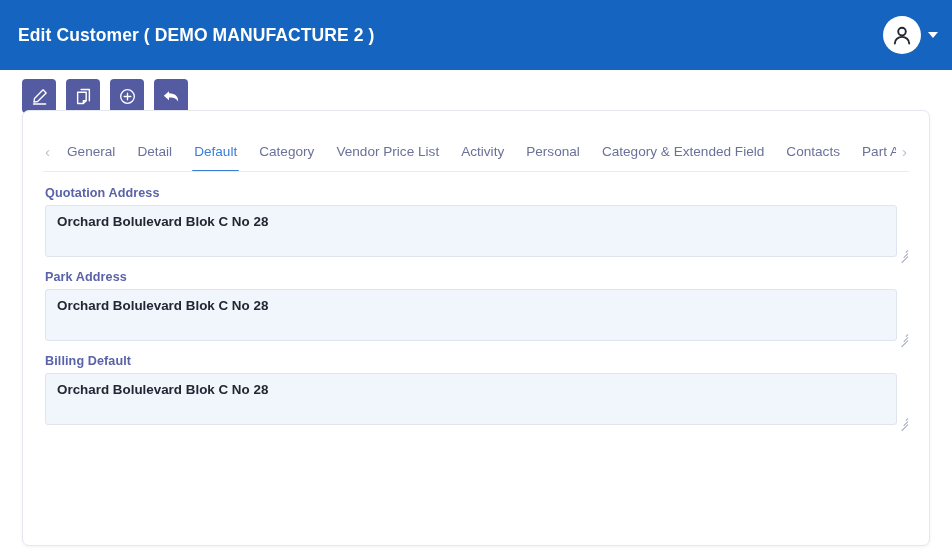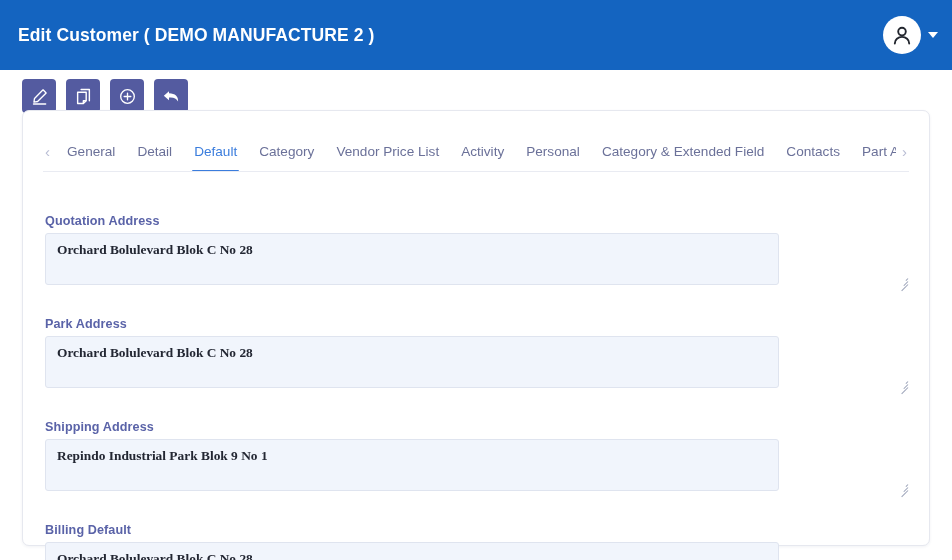--- a/index.html
+++ b/index.html
@@ -135,34 +135,33 @@
   .form-body {
     padding: 14px 22px 0 22px;
   }
   .field { margin-bottom: 9px; }
   .field-label {
     font-size: 12.6px;
     font-weight: bold;
     color: #5a63a8;
     margin-bottom: 5px;
     letter-spacing: 0.1px;
-    margin-top: 28px;
   }
   .field-input {
     position: relative;
-    width: 734px;
+    width: 852px;
     height: 52px;
     background: #f1f5fc;
     border: 1px solid #dfe4ef;
     border-radius: 3px;
     padding: 7px 11px;
     font-size: 13.4px;
     font-weight: bold;
     color: #232733;
-    font-family: Liberation Serif, serif;
+    font-family: Liberation Sans, sans-serif;
     resize: none;
     overflow: hidden;
     line-height: 1.4;
   }
   .field-wrap { position: relative; width: 865px; }
   .resize-grip {
     position: absolute;
     right: 2px; bottom: 2px;
     width: 12px; height: 12px;
     pointer-events: none;
@@ -269,31 +268,20 @@
       <div class="field-wrap">
         <textarea class="field-input" placeholder="" style="">Orchard Bolulevard Blok C No 28</textarea>
         <span class="resize-grip">
             <i></i>
             <i></i>
             <i></i>
           </span>
       </div>
     </div>
 
-    <div class="field">
-      <div class="field-label">Shipping Address</div>
-      <div class="field-wrap">
-        <textarea class="field-input" placeholder="" style="">Repindo Industrial Park Blok 9 No 1</textarea>
-        <span class="resize-grip">
-            <i></i>
-            <i></i>
-            <i></i>
-          </span>
-      </div>
-    </div>
 
     <div class="field">
       <div class="field-label">Billing Default</div>
       <div class="field-wrap">
         <textarea class="field-input" placeholder="" style="">Orchard Bolulevard Blok C No 28</textarea>
         <span class="resize-grip">
             <i></i>
             <i></i>
             <i></i>
           </span>

